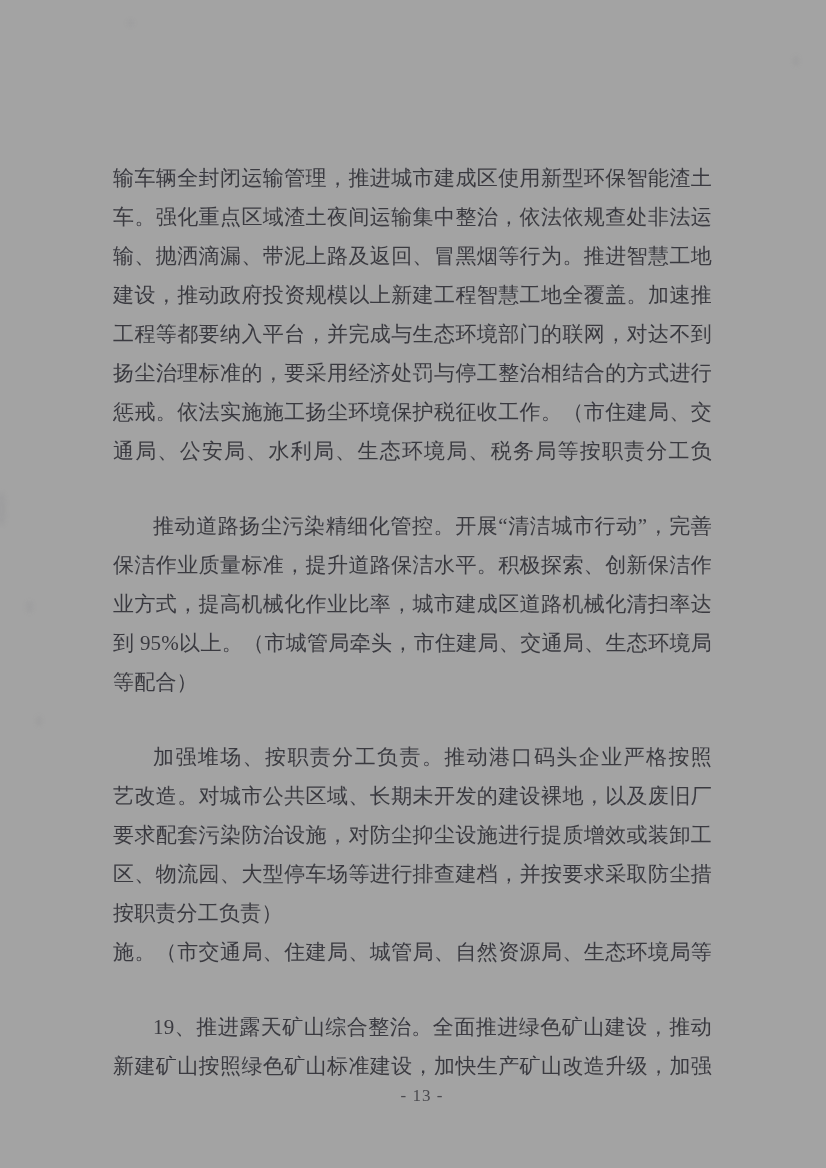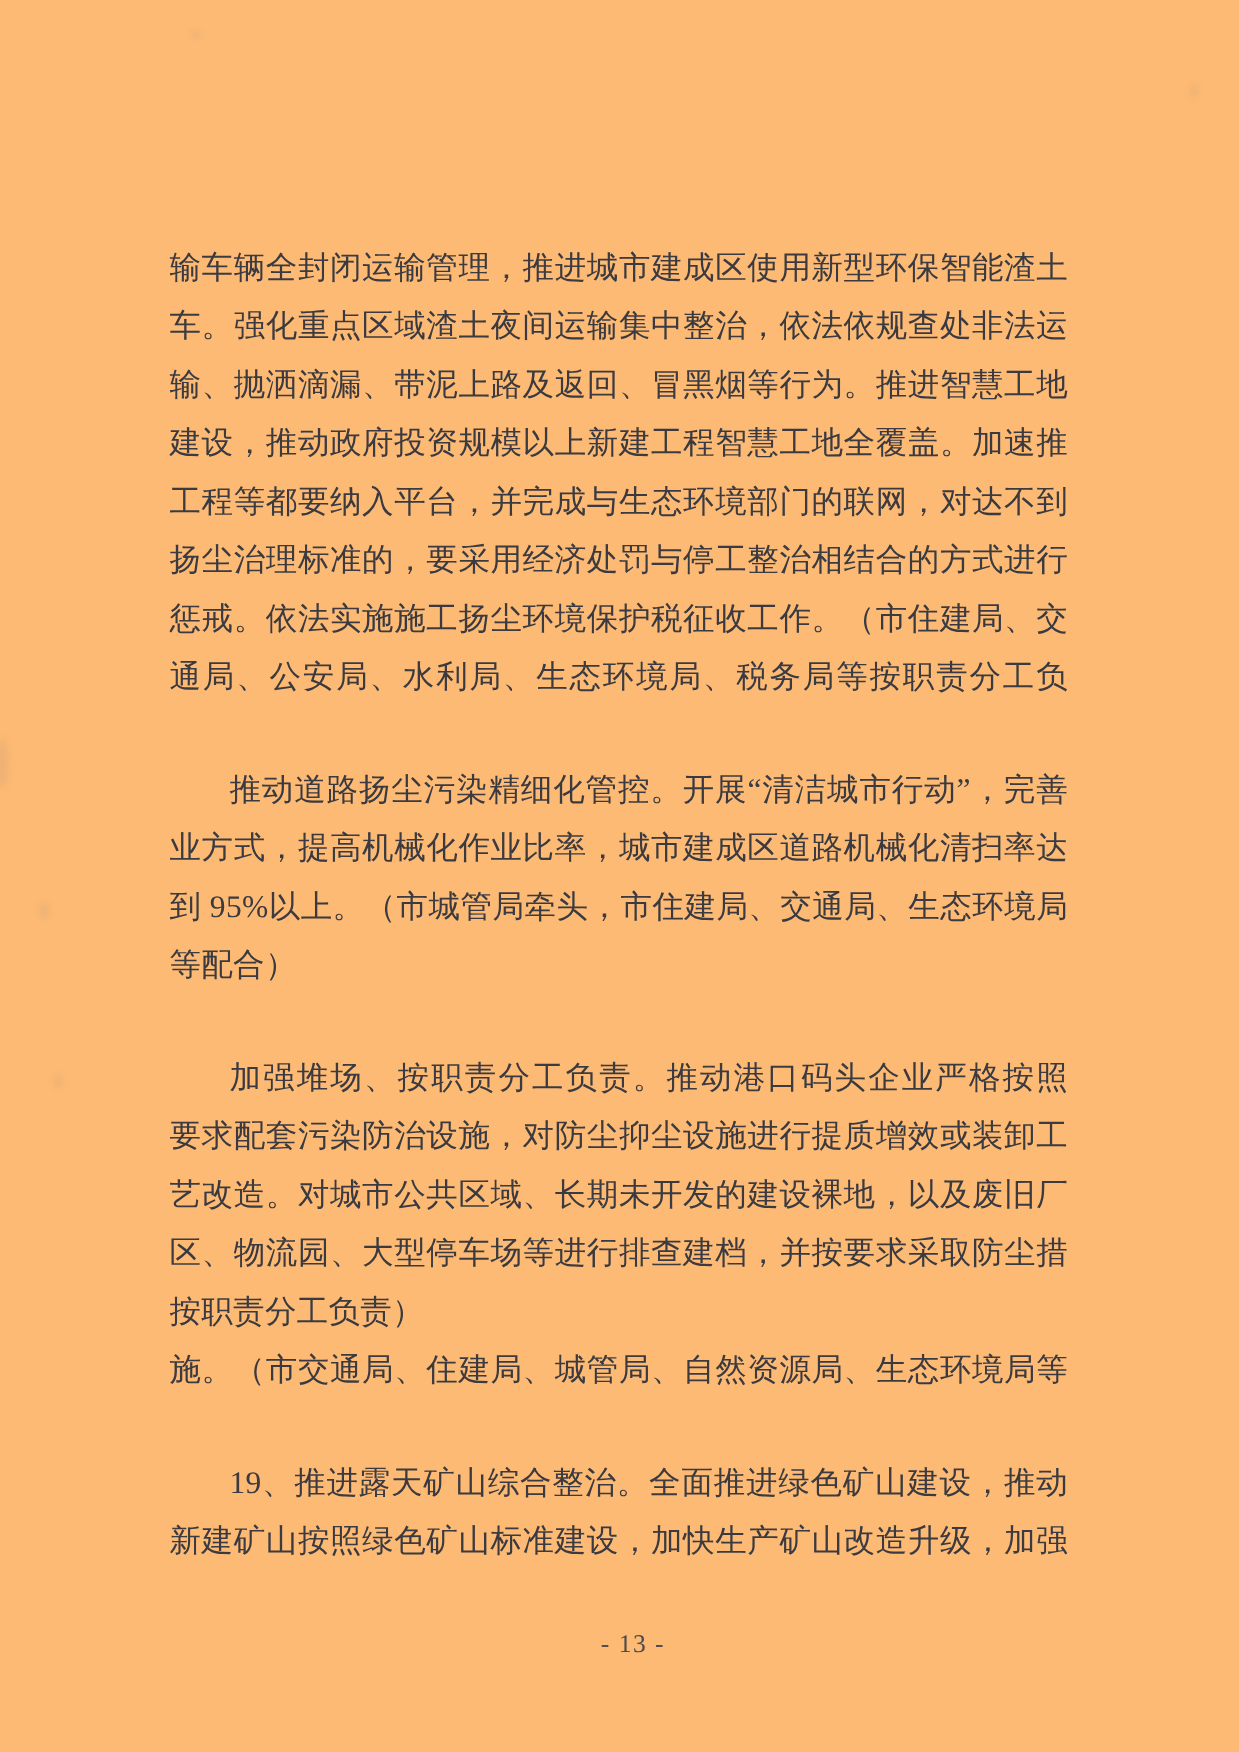--- a/index.html
+++ b/index.html
@@ -5,21 +5,21 @@
   html, body {
     margin: 0;
     padding: 0;
     background: #e9e9e9;
   }
   .page {
     position: relative;
     width: 826px;
     height: 1168px;
     margin: 0 auto;
-    background: #fdba74;
+    background: #a3a3a3;
     overflow: hidden;
     font-family: "Liberation Serif", "DejaVu Serif", serif;
   }
   .content {
     position: absolute;
     left: 113px;
     top: 159px;
     width: 599px;
   }
   .paragraph {
@@ -87,29 +87,30 @@
       <div class="line">输、抛洒滴漏、带泥上路及返回、冒黑烟等行为。推进智慧工地</div>
       <div class="line">建设，推动政府投资规模以上新建工程智慧工地全覆盖。加速推</div>
       <div class="line">工程等都要纳入平台，并完成与生态环境部门的联网，对达不到</div>
       <div class="line">扬尘治理标准的，要采用经济处罚与停工整治相结合的方式进行</div>
       <div class="line">惩戒。依法实施施工扬尘环境保护税征收工作。（市住建局、交</div>
       <div class="line">通局、公安局、水利局、生态环境局、税务局等按职责分工负责）</div>
     </div>
 
     <div class="paragraph">
       <div class="line indent">推动道路扬尘污染精细化管控。开展“清洁城市行动”，完善</div>
+      <div class="line">保洁作业质量标准，提升道路保洁水平。积极探索、创新保洁作</div>
       <div class="line">业方式，提高机械化作业比率，城市建成区道路机械化清扫率达</div>
       <div class="line">到 95%以上。（市城管局牵头，市住建局、交通局、生态环境局</div>
       <div class="line lastline">等配合）</div>
     </div>
 
     <div class="paragraph">
       <div class="line indent">加强堆场、按职责分工负责。推动港口码头企业严格按照</div>
+      <div class="line">艺改造。对城市公共区域、长期未开发的建设裸地，以及废旧厂</div>
       <div class="line">要求配套污染防治设施，对防尘抑尘设施进行提质增效或装卸工</div>
-      <div class="line">艺改造。对城市公共区域、长期未开发的建设裸地，以及废旧厂</div>
       <div class="line">区、物流园、大型停车场等进行排查建档，并按要求采取防尘措</div>
       <div class="line lastline">按职责分工负责）</div>
       <div class="line">施。（市交通局、住建局、城管局、自然资源局、生态环境局等</div>
     </div>
 
     <div class="paragraph">
       <div class="line indent">19、推进露天矿山综合整治。全面推进绿色矿山建设，推动</div>
       <div class="line">新建矿山按照绿色矿山标准建设，加快生产矿山改造升级，加强</div>
     </div>
 

